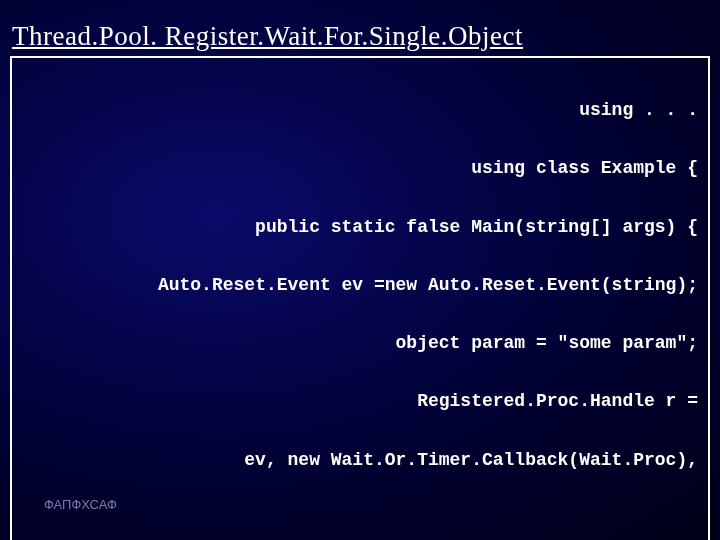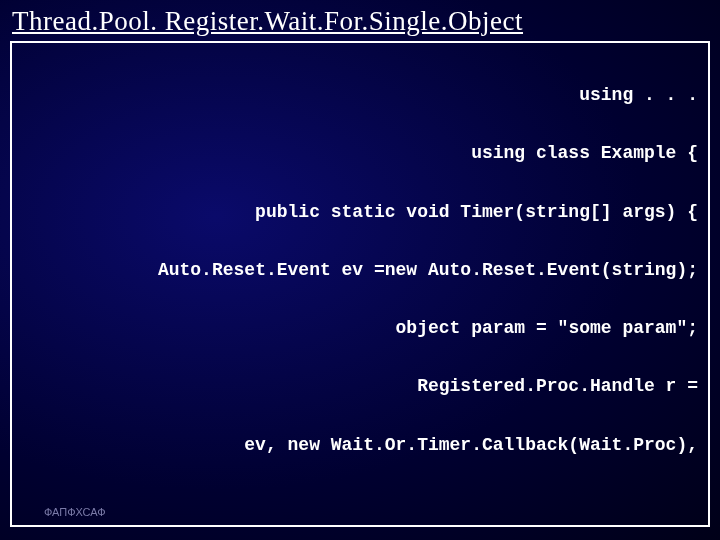--- a/index.html
+++ b/index.html
@@ -8,21 +8,21 @@
     height: 540px;
     background: #00003a;
     background: radial-gradient(ellipse at 30% 40%, #0a0a6a 0%, #000030 60%, #000018 100%);
     overflow: hidden;
     font-family: "Courier New", monospace;
   }
   .slide {
     width: 720px;
     height: 428px;
     position: relative;
-    padding: 6px 10px 10px 10px;
+    padding: 21px 10px 10px 10px;
   }
   .title {
     font-family: "Times New Roman", serif;
     font-size: 27px;
     color: #ffffff;
     text-decoration: underline;
     letter-spacing: 0.5px;
     margin-bottom: 4px;
     padding-left: 2px;
     white-space: nowrap;
@@ -37,36 +37,36 @@
     line-height: 1.08;
     white-space: pre;
     height: 486px;
     position: relative;
     text-align: right;
   }
   .code-box .line { display: block; }
   .watermark {
     position: absolute;
     left: 32px;
-    bottom: 6px;
+    bottom: 28px;
     font-family: Arial, sans-serif;
-    font-size: 11px;
+    font-size: 13px;
     color: #7a7aa8;
     font-weight: normal;
   }
 </style>
 </head>
 <body>
 
 <div class="slide">
   <div class="title">Thread.Pool. Register.Wait.For.Single.Object</div>
   <div class="code-box">
     <span class="line">using . . .</span>
     <span class="line">using class Example {</span>
-    <span class="line">  public static void Timer(string[] args) {</span>
+    <span class="line">  public static false Main(string[] args) {</span>
     <span class="line">    Auto.Reset.Event ev =new Auto.Reset.Event(string);</span>
     <span class="line">    object param = "some param";</span>
     <span class="line">    Registered.Proc.Handle r =</span>
     <span class="line">        ev, new Wait.Or.Timer.Callback(Wait.Proc),</span>
     
     
     
     
     
     

